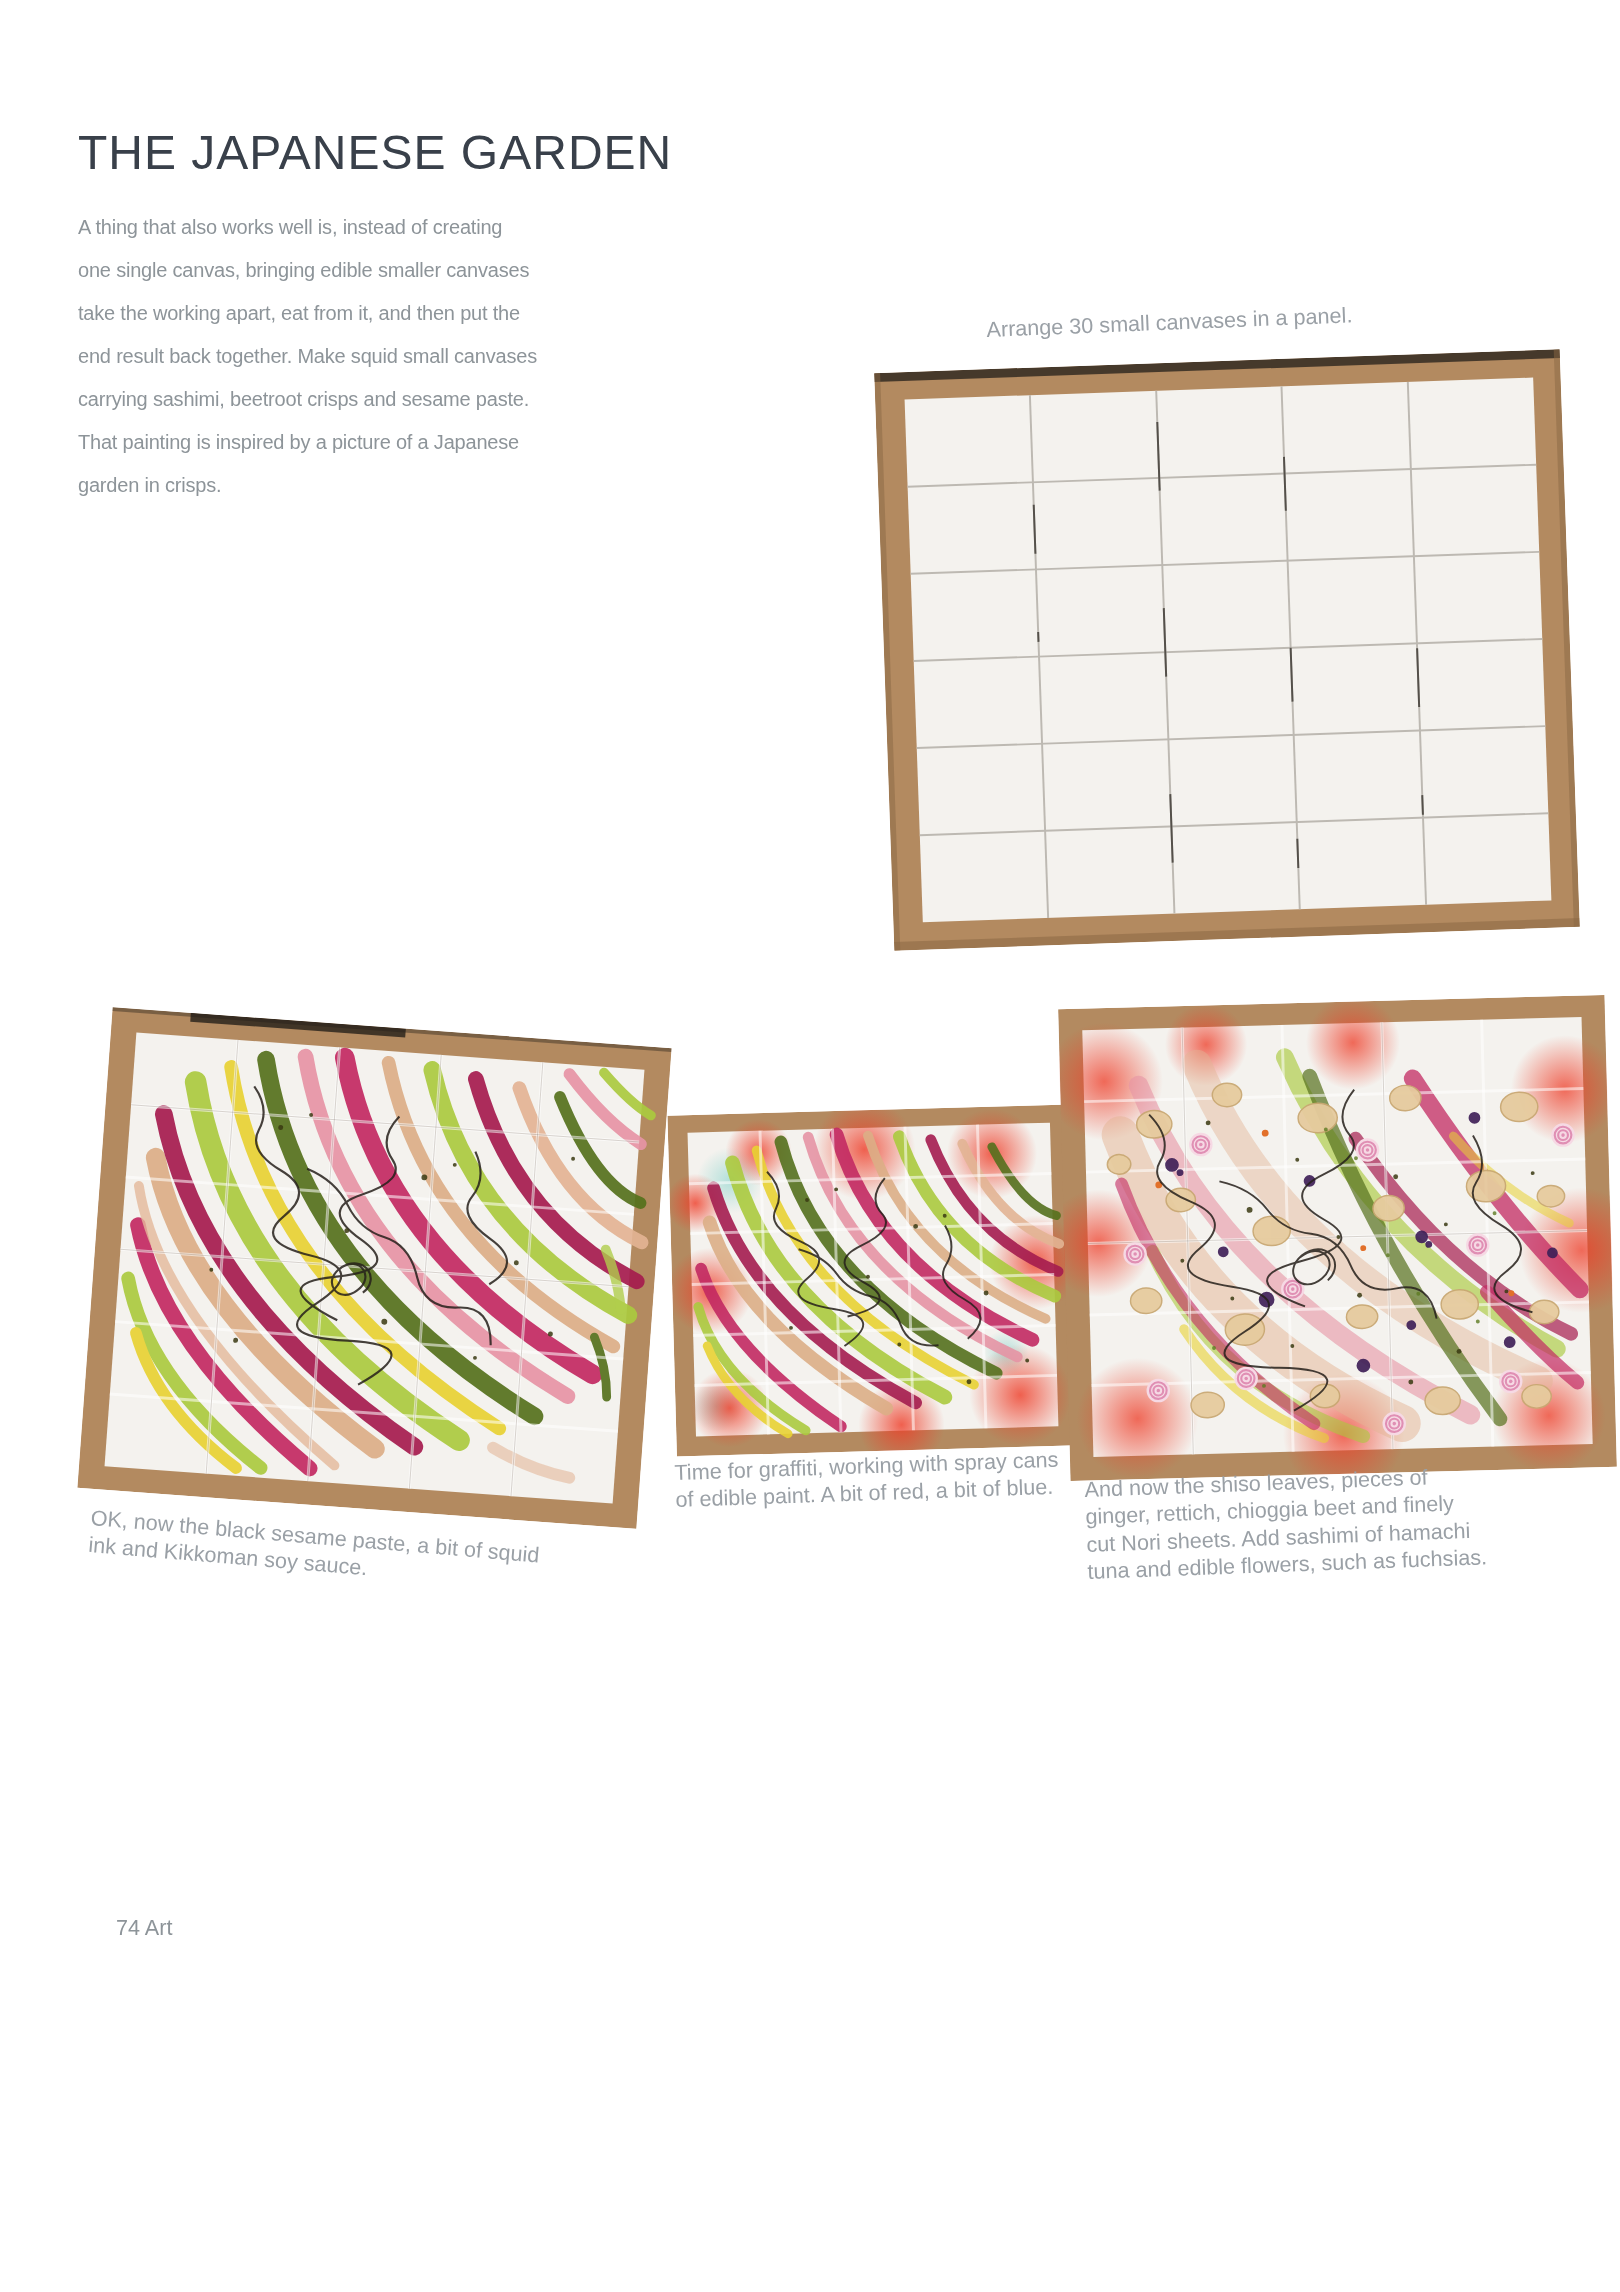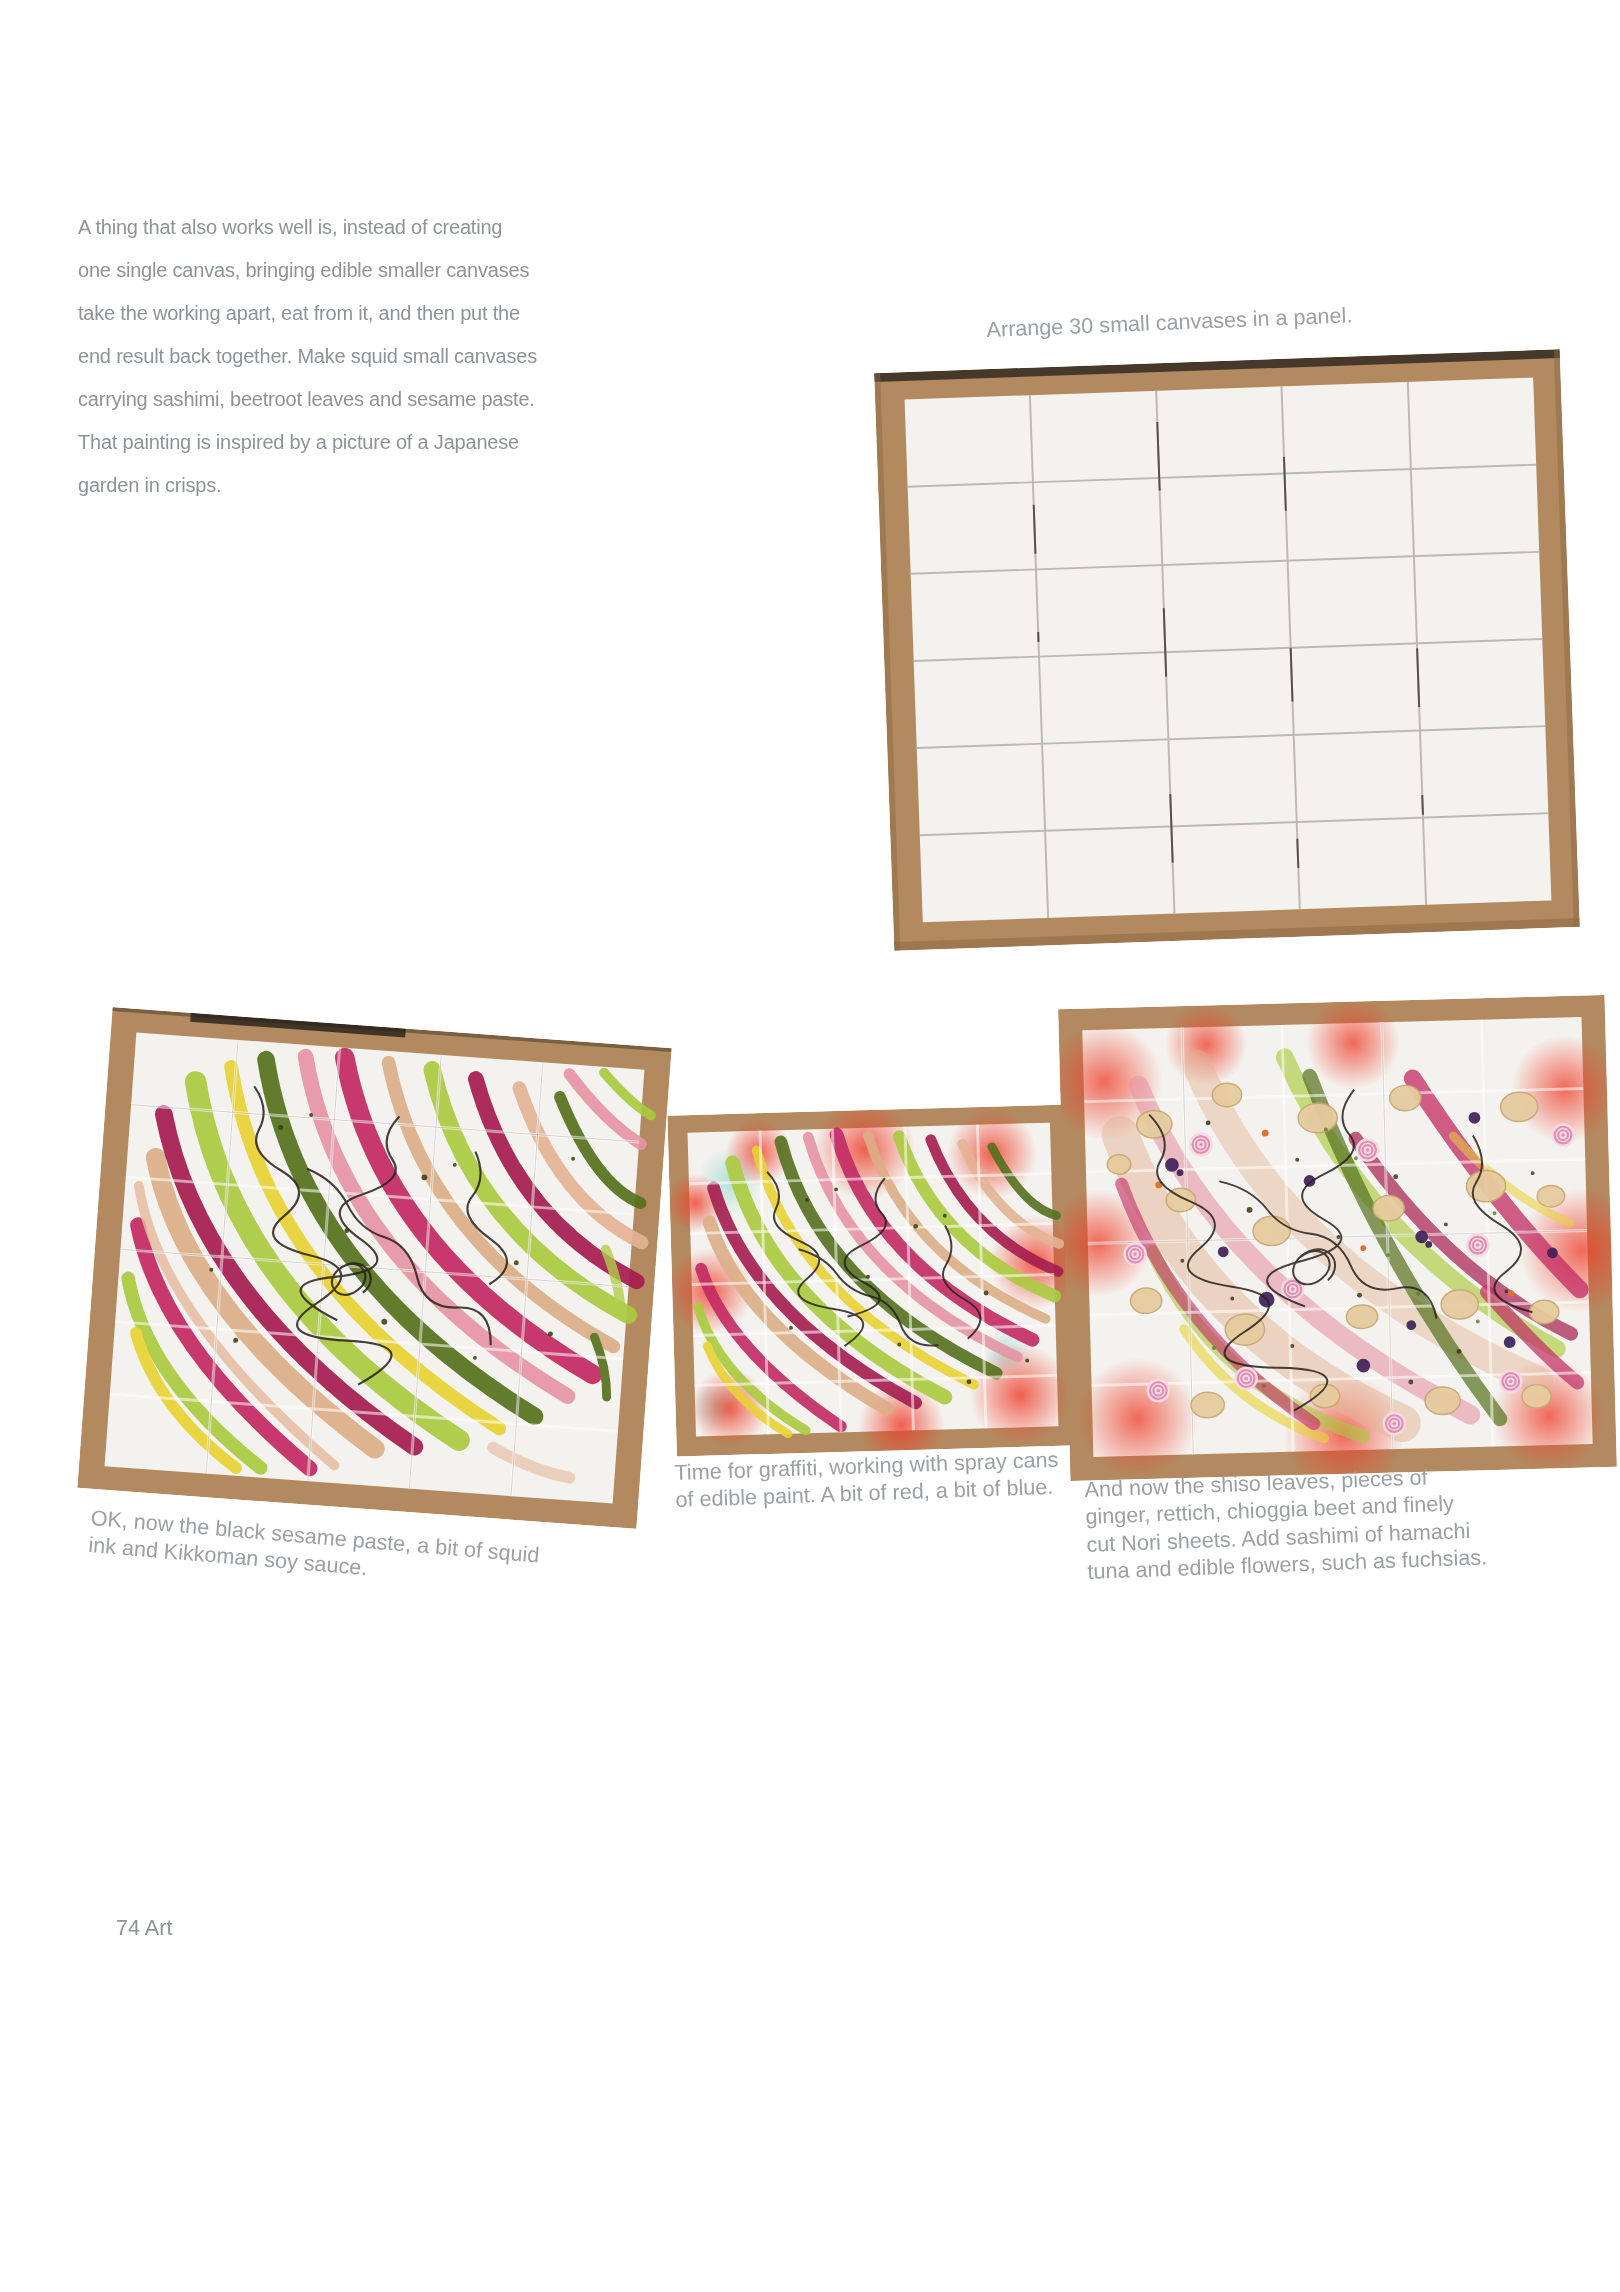--- a/index.html
+++ b/index.html
@@ -44,27 +44,28 @@
   .sk-beet{stroke:var(--beet-pink,#e08fb4);fill:none;stroke-width:2.2;}
   .fl-beet{fill:var(--beet-pink,#e08fb4);}
   .speck{fill:#3a3a12;opacity:.85;}
   .gspeck{fill:#5d7a22;opacity:.8;}
 </style>
 </head>
 <body>
 
 <div class="page">
 
+  <div class="title">THE JAPANESE GARDEN</div>
 
   <div class="body-text">
     <div class="bline">A thing that also works well is, instead of creating</div>
     <div class="bline">one single canvas, bringing edible smaller canvases</div>
     <div class="bline">take the working apart, eat from it, and then put the</div>
     <div class="bline">end result back together. Make squid small canvases</div>
-    <div class="bline">carrying sashimi, beetroot leaves and sesame paste.</div>
+    <div class="bline">carrying sashimi, beetroot crisps and sesame paste.</div>
     <div class="bline">That painting is inspired by a picture of a Japanese</div>
     <div class="bline">garden in crisps.</div>
   </div>
 
   <div class="caption cap1">
     <div>Arrange 30 small canvases in a panel.</div>
   </div>
 
   <div class="photo photo1">
     <svg viewBox="0 0 700 590">

